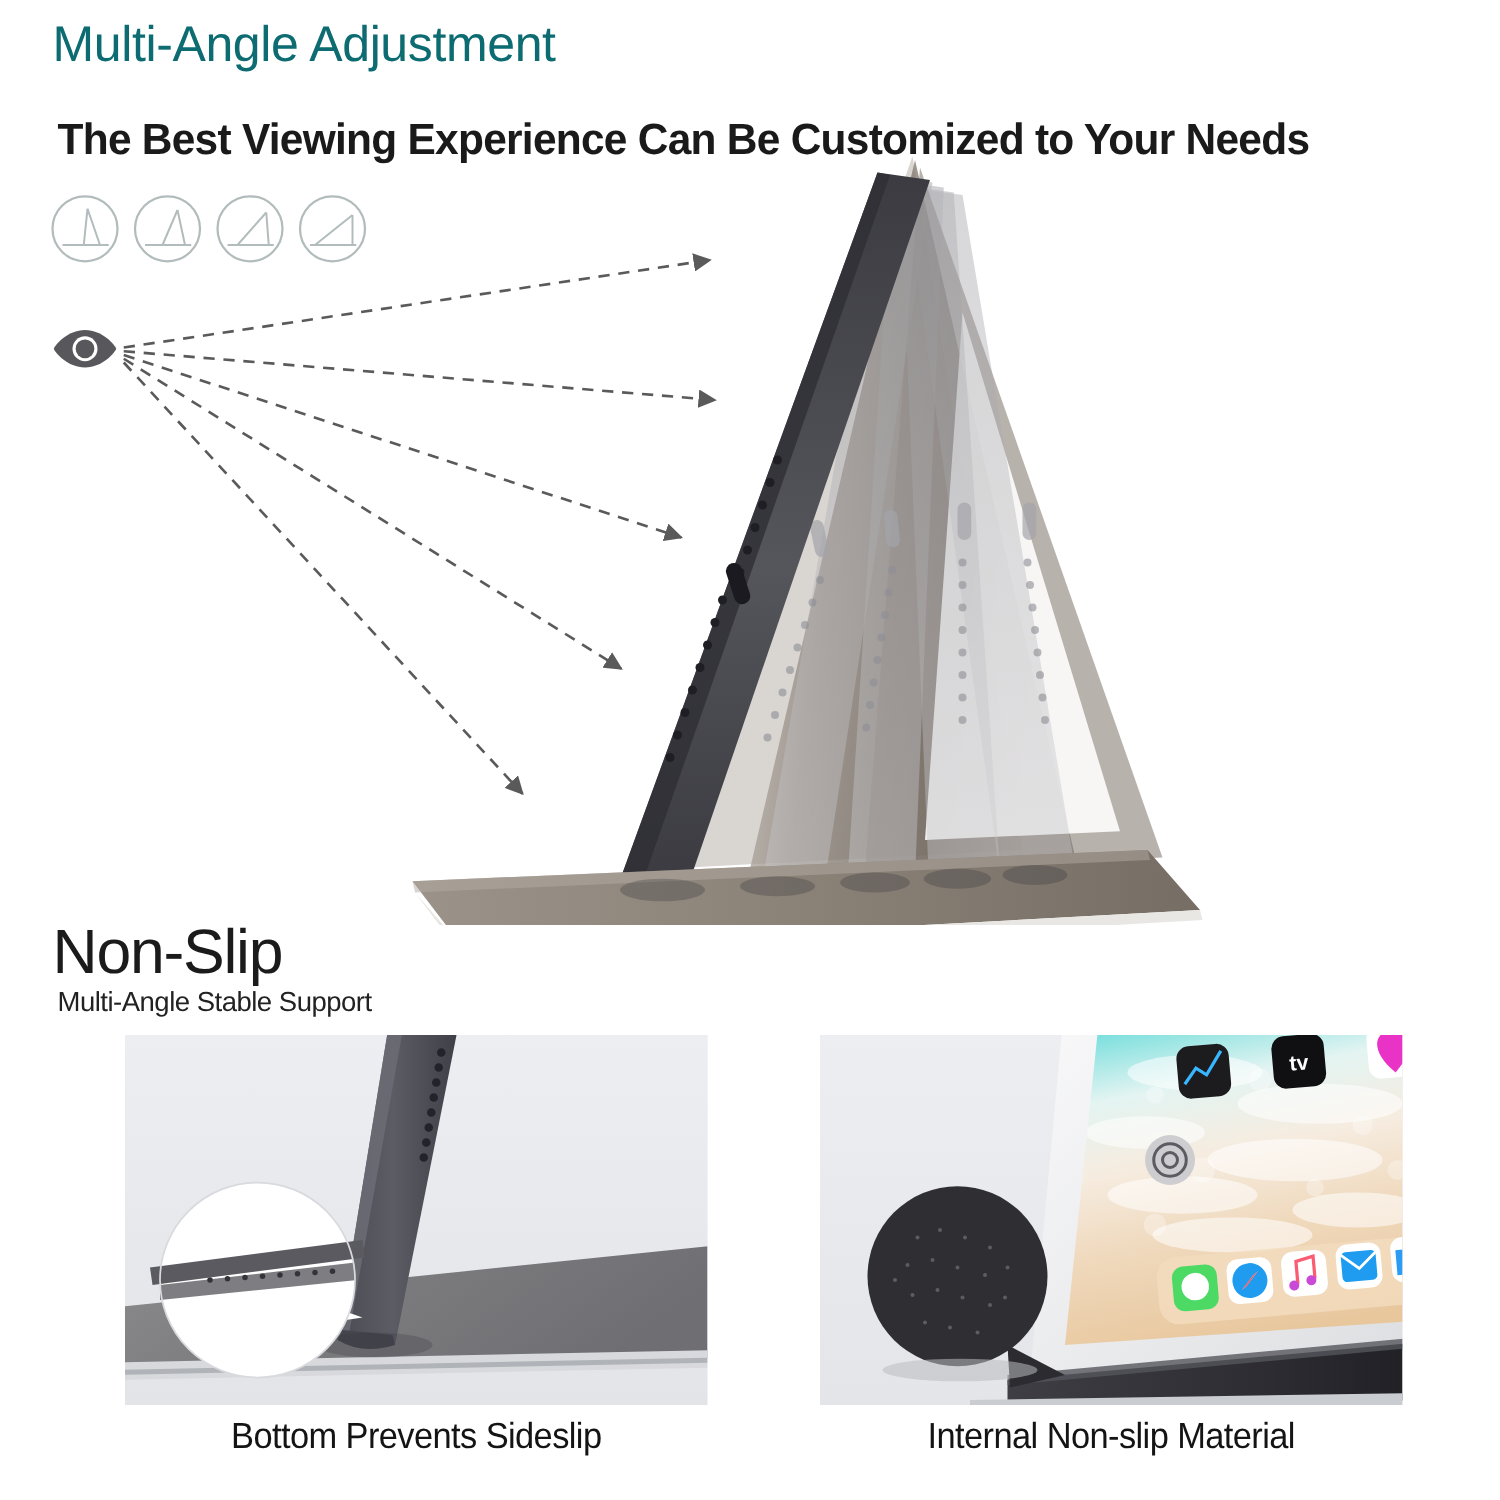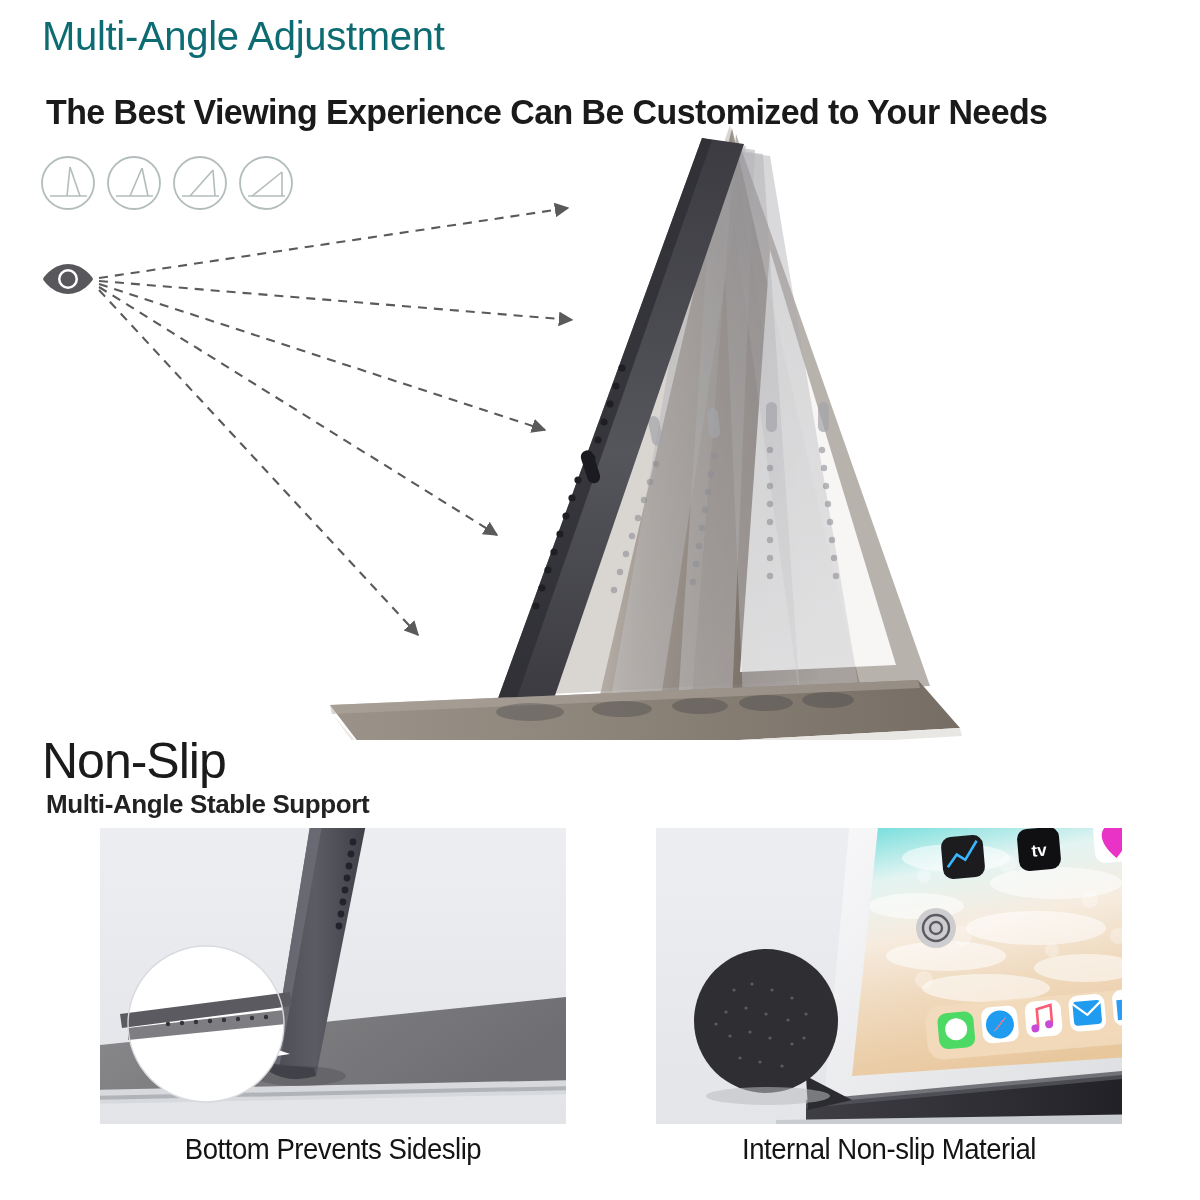--- a/index.html
+++ b/index.html
@@ -82,22 +82,22 @@
     font-size: 50px;
     font-weight: 400;
     color: #1b1b1b;
     letter-spacing: -1px;
     white-space: nowrap;
   }
   #nonslip-subtitle {
     position: absolute;
     left: 46px;
     top: 789px;
-    font-size: 26px;
-    font-weight: 700;
+    font-size: 22px;
+    font-weight: 400;
     color: #222222;
     letter-spacing: -0.4px;
     white-space: nowrap;
   }
 
   
   .photo-panel {
     position: absolute;
     top: 828px;
     width: 466px;

